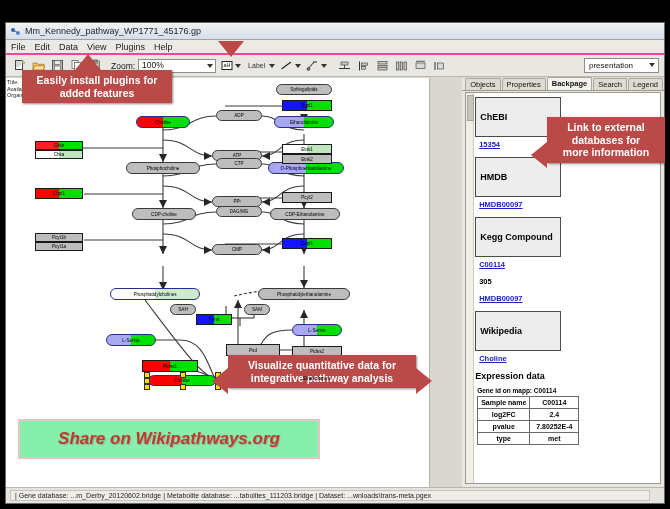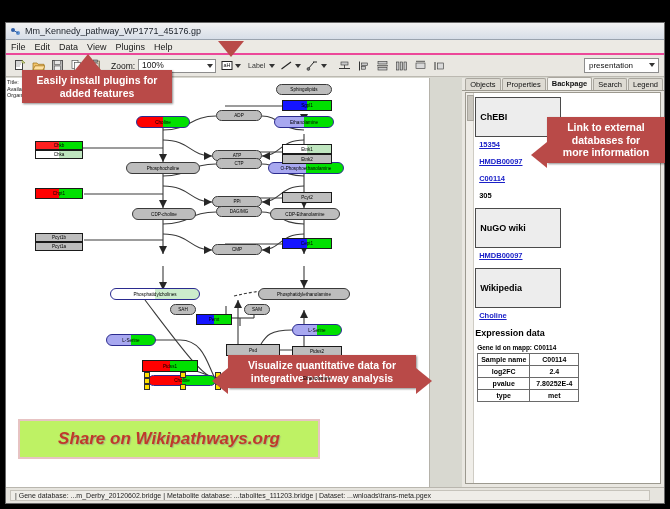--- a/index.html
+++ b/index.html
@@ -92,21 +92,21 @@
            box-shadow:1px 1px 2px rgba(0,0,0,.45);}
   .co-txt{padding:4px 8px;font-size:10.5px;line-height:12.5px;}
   .arrow-d{position:absolute;width:0;height:0;border-left:13px solid transparent;border-right:13px solid transparent;
            border-top:16px solid #b94a48;}
   .arrow-u{position:absolute;width:0;height:0;border-left:13px solid transparent;border-right:13px solid transparent;
            border-bottom:16px solid #b94a48;}
   .arrow-l{position:absolute;width:0;height:0;border-top:13px solid transparent;border-bottom:13px solid transparent;
            border-right:16px solid #b94a48;}
   .arrow-r{position:absolute;width:0;height:0;border-top:13px solid transparent;border-bottom:13px solid transparent;
            border-left:16px solid #b94a48;}
-  .sharebox{position:absolute;left:18px;top:419px;width:298px;height:36px;background:#bef264;border:2px solid #e7c3c3;
+  .sharebox{position:absolute;left:18px;top:419px;width:298px;height:36px;background:#86efac;border:2px solid #e7c3c3;
             display:flex;align-items:center;justify-content:center;}
   .sharebox span{font-size:17px;font-weight:bold;font-style:italic;color:#c0392b;
                  text-shadow:1px 1px 1px rgba(140,140,140,.6);white-space:nowrap;}
 </style>
 </head>
 <body>
 
 <div id="root">
 
   <div class="appwin">
@@ -500,27 +500,28 @@
 
         <div class="backpage">
           <div class="bpscroll">
             <div class="thumb"></div>
           </div>
           <div class="bpinner">
 
             <div class="dbhdr">ChEBI</div>
             <a class="dblink" href="#">15354</a>
 
+            <div class="dbhdr">HMDB</div>
             <a class="dblink" href="#">HMDB00097</a>
 
+            <div class="dbhdr">Kegg Compound</div>
             <a class="dblink" href="#">C00114</a>
 
             <span class="dbplain">305</span>
 
-            <div class="dbhdr">NuGO wiki</div>
             <a class="dblink" href="#">HMDB00097</a>
 
             <div class="dbhdr">Wikipedia</div>
             <a class="dblink" href="#">Choline</a>
 
             <div class="exprhdr">Expression data</div>
             <div class="geneid">Gene id on mapp: C00114</div>
 
             <table class="exprtab">
               <tbody>

